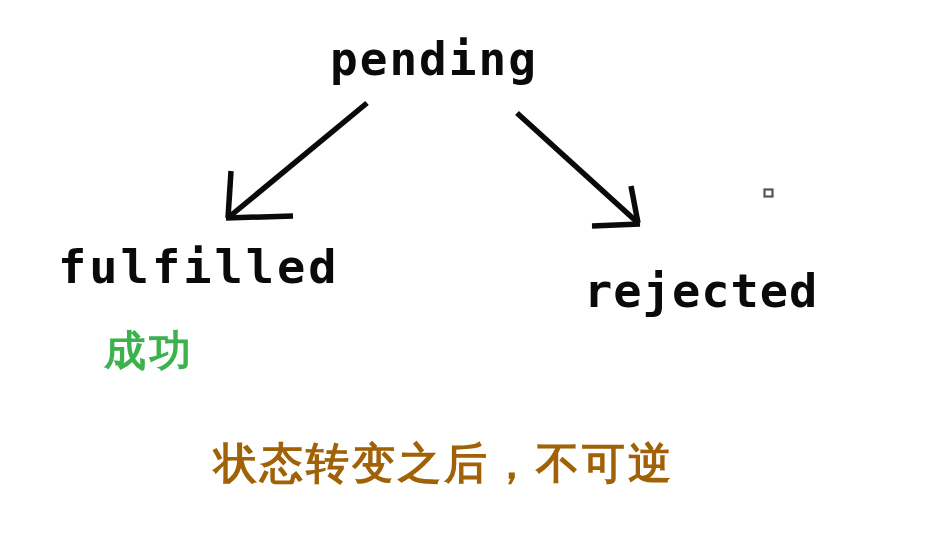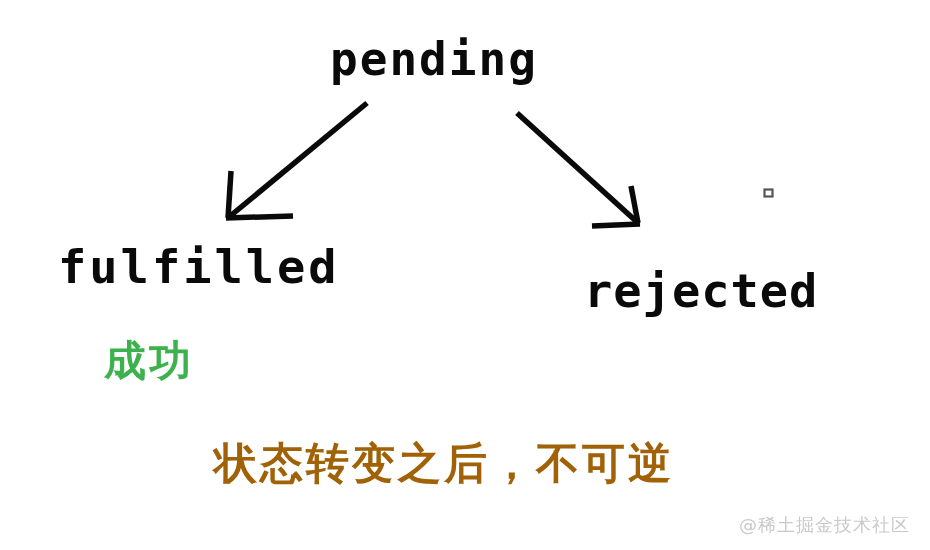--- a/index.html
+++ b/index.html
@@ -21,21 +21,21 @@
   .zh{
     position:absolute;
     font-weight:bold;
     white-space:nowrap;
     line-height:1;
   }
   #state-pending{left:330px;top:36px;font-size:46px;letter-spacing:2px;}
   #pending-annotation{left:613px;top:40px;font-size:41px;color:#8a8a8a;letter-spacing:4px;}
   #state-fulfilled{left:58px;top:243px;font-size:47px;letter-spacing:3px;}
   #state-rejected{left:584px;top:239px;font-size:47px;letter-spacing:1px;margin-top:28px;}
-  #fulfilled-annotation{left:104px;top:340px;font-size:42px;color:#3cb14d;letter-spacing:3px;text-align:right;}
+  #fulfilled-annotation{left:104px;top:330px;font-size:42px;color:#3cb14d;letter-spacing:3px;text-align:right;}
   #rejected-annotation{left:689px;top:352px;font-size:42px;color:#f5831f;letter-spacing:2px;}
   #note{left:214px;top:442px;font-size:43px;color:#a16207;letter-spacing:3px;}
   #watermark{
     position:absolute;right:20px;top:513px;
     font-size:18px;color:#c9c9c9;font-weight:normal;
     letter-spacing:1px;white-space:nowrap;
   }
   .arrows-layer{
     position:absolute;left:0;top:0;width:930px;height:550px;
     pointer-events:none;
@@ -68,15 +68,14 @@
 
   <div class="en" id="state-fulfilled">fulfilled</div>
 
   <div class="en" id="state-rejected">rejected</div>
 
   <div class="zh" id="fulfilled-annotation">成功</div>
 
 
   <div class="zh" id="note">状态转变之后，不可逆</div>
 
-  <div id="watermark">@稀土掘金技术社区</div>
 
 </div>
 
 </body></html>

